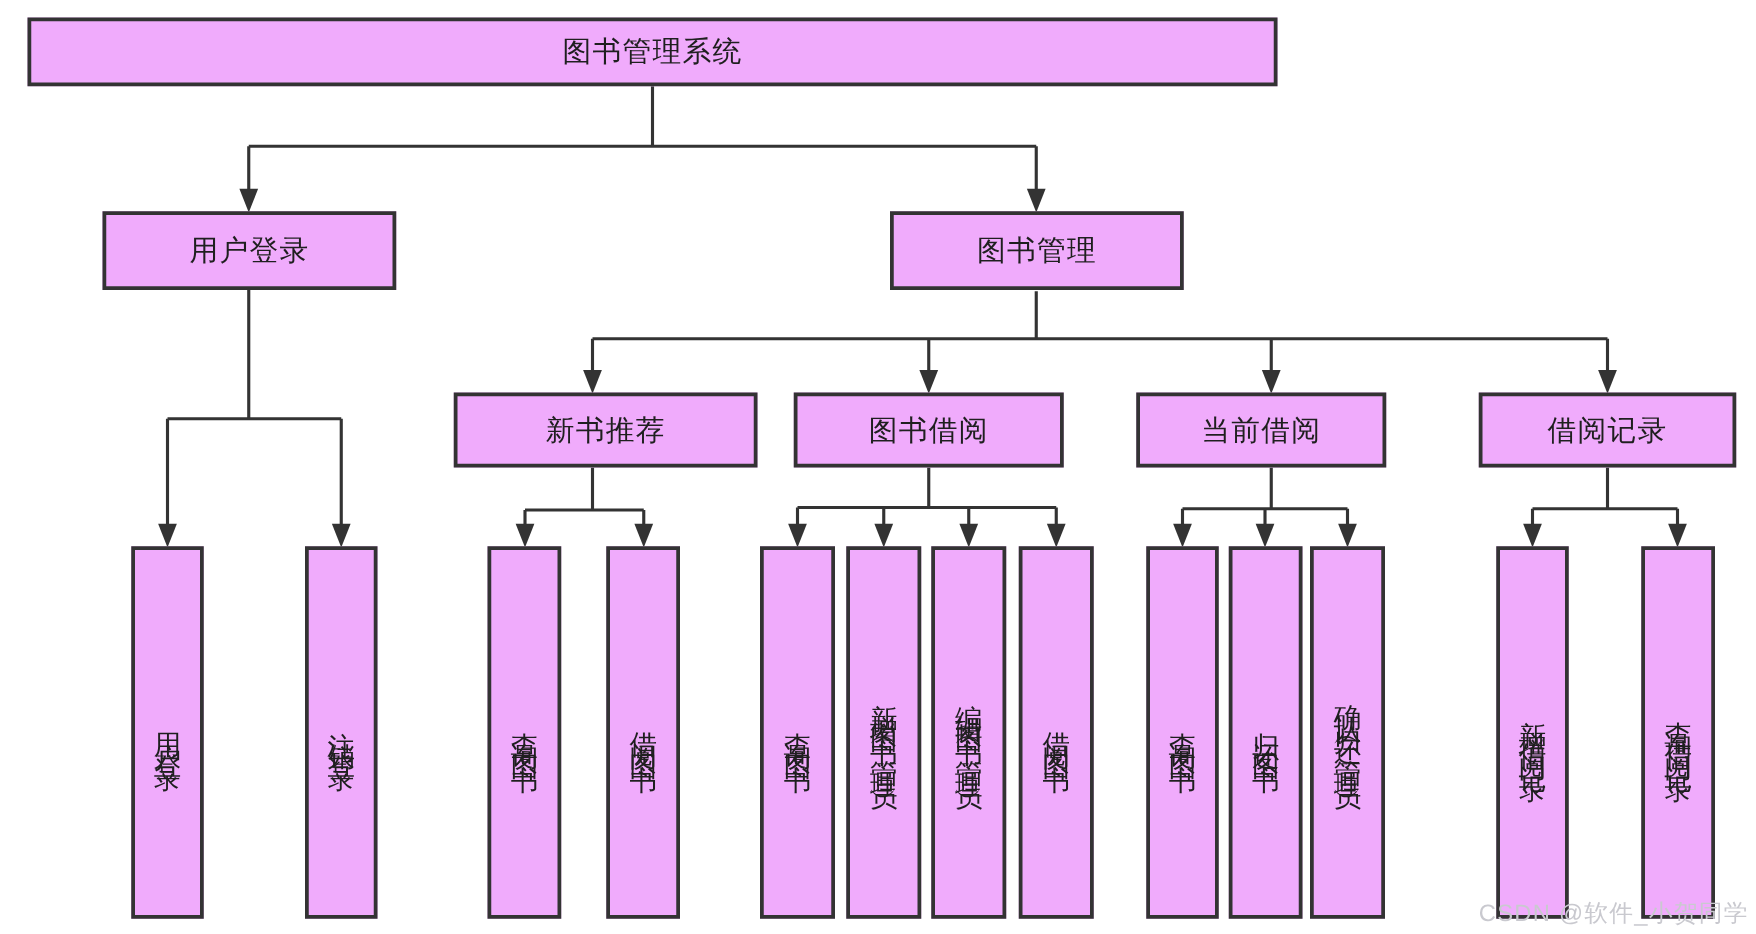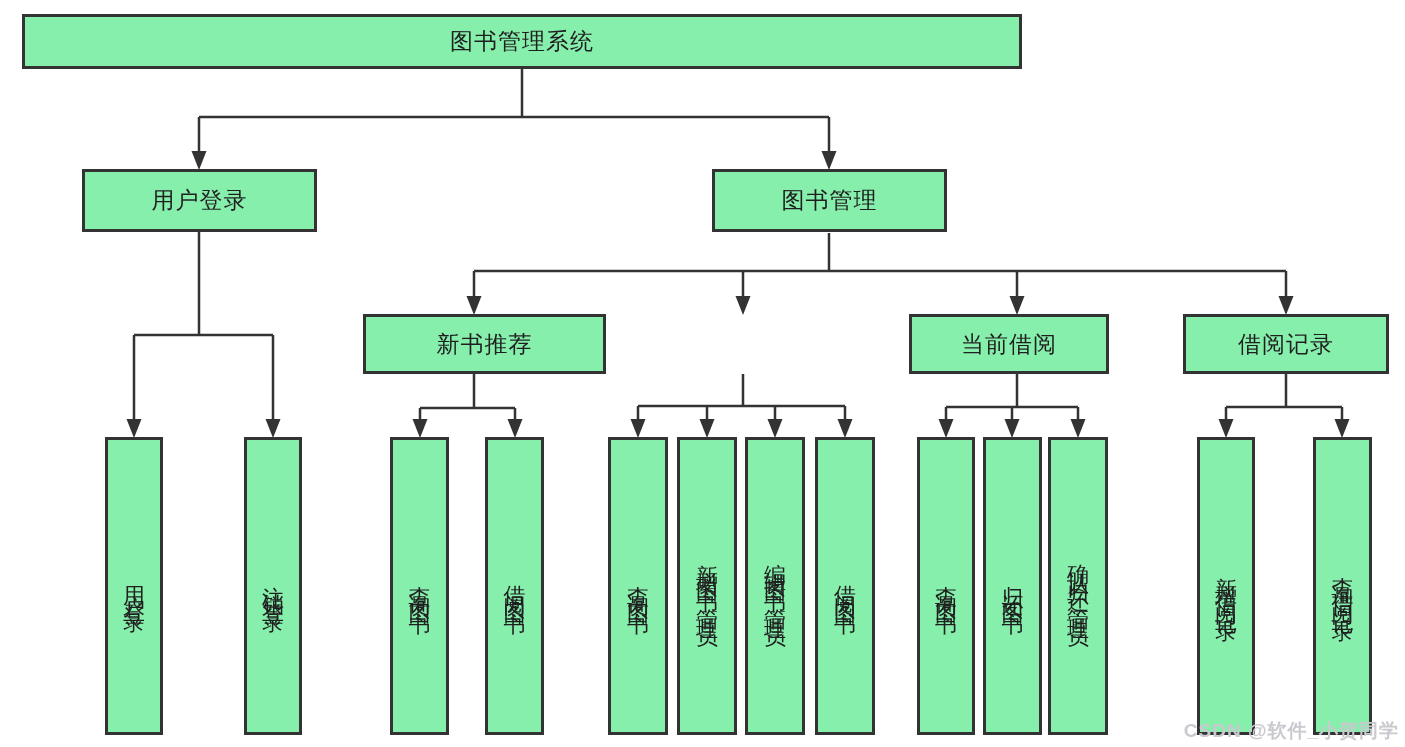--- a/index.html
+++ b/index.html
@@ -25,21 +25,21 @@
     fill: none;
   }
   .connector-layer polygon {
     fill: #333333;
     stroke: none;
   }
   .node {
     position: absolute;
     box-sizing: border-box;
     border: 3px solid #333333;
-    background: #86efac;
+    background: #f0abfc;
     display: flex;
     align-items: center;
     justify-content: center;
     z-index: 2;
   }
   .hlabel {
     font-size: 23px;
     letter-spacing: 1px;
     white-space: nowrap;
   }
@@ -53,21 +53,20 @@
   }
   .watermark {
     position: absolute;
     right: 6px;
     bottom: 3px;
     font-size: 19px;
     color: #c9c9cf;
     letter-spacing: 1px;
     z-index: 5;
     white-space: nowrap;
-    font-weight: bold;
   }
 </style>
 </head>
 <body>
 
 <div class="canvas">
 
   <svg class="connector-layer" viewBox="0 0 1405 747" xmlns="http://www.w3.org/2000/svg">
 
     <g>
@@ -125,20 +124,23 @@
   <div class="node" style="left:82px; top:169px; width:235px; height:63px;">
     <span class="hlabel">用户登录</span>
   </div>
   <div class="node" style="left:712px; top:169px; width:235px; height:63px;">
     <span class="hlabel">图书管理</span>
   </div>
 
   <div class="node" style="left:363px; top:314px; width:243px; height:60px;">
     <span class="hlabel">新书推荐</span>
   </div>
+  <div class="node" style="left:635px; top:314px; width:216px; height:60px;">
+    <span class="hlabel">图书借阅</span>
+  </div>
   <div class="node" style="left:909px; top:314px; width:200px; height:60px;">
     <span class="hlabel">当前借阅</span>
   </div>
   <div class="node" style="left:1183px; top:314px; width:206px; height:60px;">
     <span class="hlabel">借阅记录</span>
   </div>
 
   <div class="node leaf" style="left:105px; top:437px; width:58px; height:298px;">
     <span class="vlabel">用户登录</span>
   </div>

